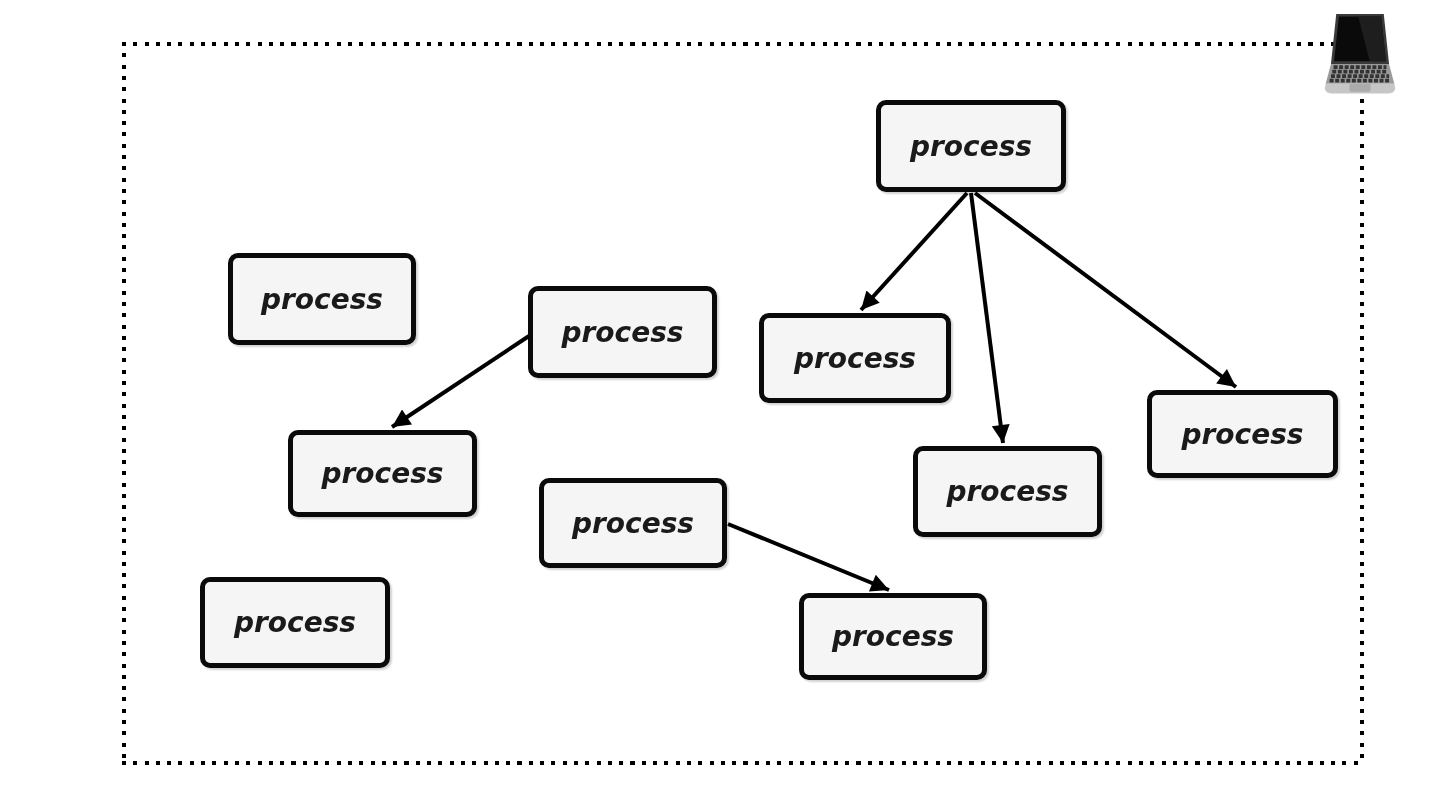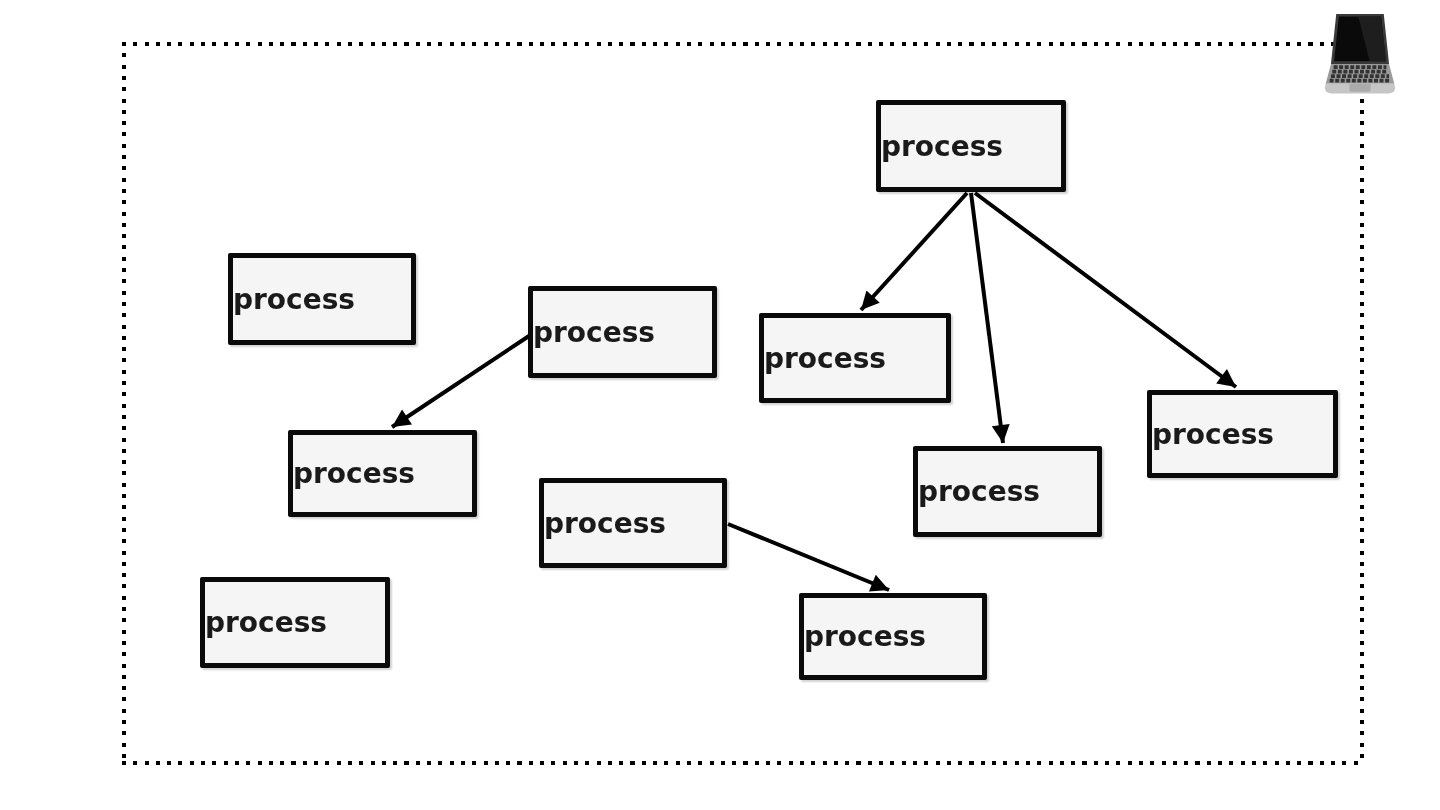--- a/index.html
+++ b/index.html
@@ -8,27 +8,28 @@
     overflow: hidden;
     font-family: "DejaVu Sans", sans-serif;
   }
   .fside { position: absolute; }
   .fh { background: repeating-linear-gradient(to right, #000 0 4px, transparent 4px 11.3px); }
   .fv { background: repeating-linear-gradient(to bottom, #000 0 4px, transparent 4px 11.3px); }
   .node {
     position: absolute;
     box-sizing: border-box;
     border-style: solid;
-    border-radius: 2px;
+    border-radius: 10px;
     display: flex;
     align-items: center;
-    justify-content: flex-start;
+    justify-content: center;
     font-weight: bold;
     box-shadow: 2px 2px 2px rgba(0,0,0,0.18);
     white-space: nowrap;
+    font-style: italic;
   }
   #edge-layer { position: absolute; left: 0; top: 0; z-index: 3; pointer-events: none; }
   #laptop { position: absolute; z-index: 5; }
 </style>
 </head>
 <body>
 
 <div id="canvas" style="width: 1440px; height: 810px; background: rgb(255, 255, 255);">
 
   <div id="frame">

